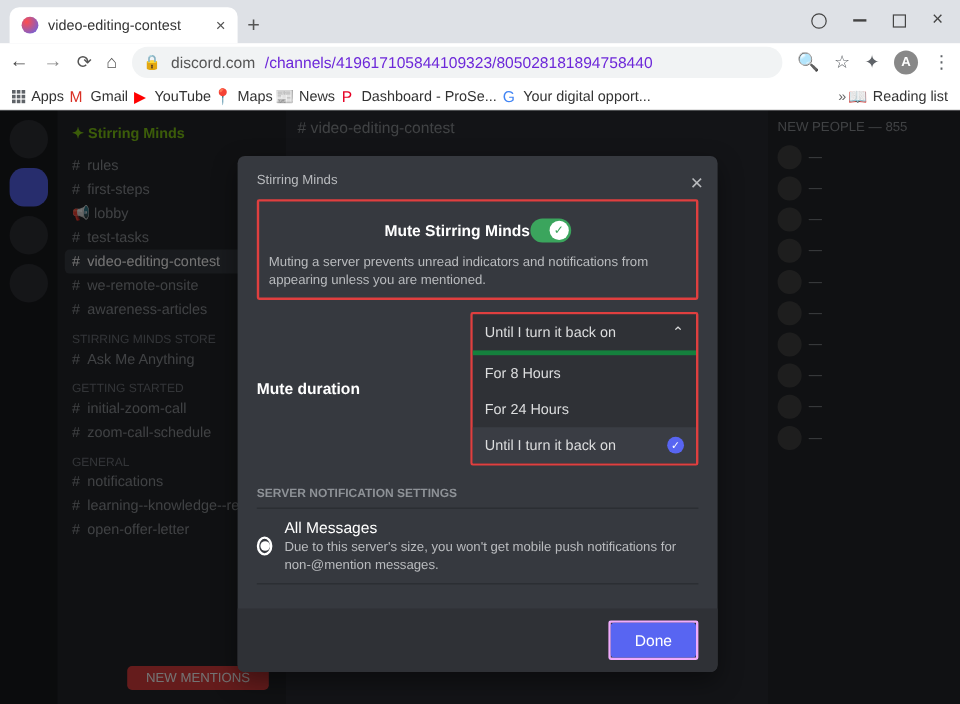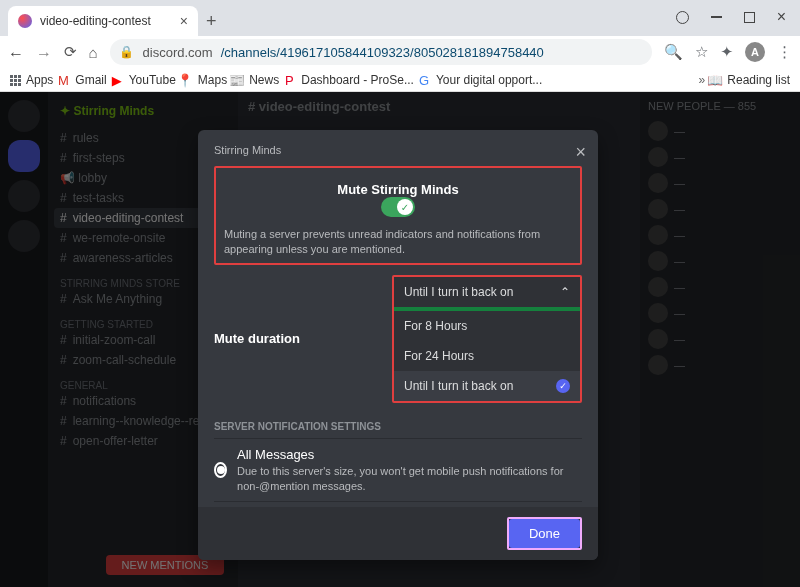--- a/index.html
+++ b/index.html
@@ -39,37 +39,37 @@
   .left-rail { position: absolute; left: 0; top: 0; width: 48px; height: 100%; background: #1a1b1e; display: flex; flex-direction: column; align-items: center; padding-top: 8px; gap: 8px; }
   .guild { width: 32px; height: 32px; border-radius: 50%; background: #2f3136; }
   .guild.sel { border-radius: 12px; background: #5865f2; }
   .channels { position: absolute; left: 48px; top: 0; width: 190px; height: 100%; background: #25272b; color: #8e9297; font-size: 12px; padding: 8px 6px; }
   .server-header { color:#84cc16; font-size:12px; font-weight:700; padding:4px 6px 10px;}
   .ch-row { display:flex; align-items:center; gap:6px; padding:3px 6px; border-radius:4px; }
   .ch-row.active { background:#393c43; color:#fff; }
   .ch-cat { margin-top:10px; font-size:10px; text-transform:uppercase; color:#72767d; padding:0 6px; }
   .new-mentions { position:absolute; bottom:12px; left:14px; right:14px; background:#e03f3f; color:#fff; text-align:center; font-size:11px; padding:4px 0; border-radius:4px;margin-left:44px; }
   .main-area { position:absolute; left:238px; top:0; right:160px; height:100%; background:#2c2e33; }
-  .main-header { height:28px; display:flex; align-items:center; padding:0 10px; color:#8e9297; font-size:13px;font-weight:bold; }
+  .main-header { height:28px; display:flex; align-items:center; padding:0 10px; color:#8e9297; font-size:13px; }
   .members { position:absolute; right:0; top:0; width:160px; height:100%; background:#25272b; padding:8px; color:#8e9297; font-size:11px; }
   .mem-row { display:flex; align-items:center; gap:6px; padding:3px 0; }
   .mem-av { width:20px; height:20px; border-radius:50%; background:#444; }
 
   
   .dim { position:absolute; inset:0; background:rgba(0,0,0,0.55); }
 
   
   .modal { position:absolute; left:198px; top:38px; width:400px; height:430px; background:#36393f; border-radius:6px; box-shadow:0 8px 20px rgba(0,0,0,0.4); color:#dcddde; display:flex; flex-direction:column; }
   .m-head { padding:12px 16px 8px; position:relative; }
   .m-title { color:#fff; font-size:16px; font-weight:700; }
   .m-sub { color:#b9bbbe; font-size:11px; margin-top:2px; }
   .m-close { position:absolute; right:12px; top:12px; color:#b9bbbe; font-size:18px; cursor:pointer; }
   .m-body { flex:1; overflow:auto; padding:0 16px; }
 
-  .setting-row { display:flex; align-items:center; justify-content:center; padding:8px 0;flex-direction:column; }
+  .setting-row { display:flex; align-items:center; justify-content:center; padding:8px 0; }
   .setting-row .label { color:#fff; font-size:13px; font-weight:600; }
   .setting-desc { color:#b9bbbe; font-size:11px; line-height:1.35; margin-top:2px; }
   .mute-block { border:2px solid #e03f3f; padding:6px 8px; border-radius:2px; margin-top:2px; }
 
   .toggle { width:34px; height:20px; border-radius:10px; position:relative; }
   .toggle.on { background:#3ba55d; }
   .knob { position:absolute; top:2px; width:16px; height:16px; background:#fff; border-radius:50%; display:flex; align-items:center; justify-content:center; font-size:10px; color:#3ba55d; }
   .toggle.on .knob { right:2px; }
 
   .duration-block { display:flex; align-items:center; justify-content:space-between; padding:10px 0 4px; }
@@ -112,21 +112,21 @@
     </div>
   </div>
   <div class="toolbar">
     <span class="chev back">←</span>
     <span class="chev">→</span>
     <span class="reload">⟳</span>
     <span class="home">⌂</span>
     <div class="omnibox">
       <span class="lock">🔒</span>
       <span>discord.com</span>
-        <span style="color:#0c4a6e">/channels/419617105844109323/805028181894758440</span>
+        <span style="color:#6d28d9">/channels/419617105844109323/805028181894758440</span>
     </div>
     <span class="tool-icon">🔍</span>
     <span class="tool-icon">☆</span>
     <span class="tool-icon">✦</span>
     <span class="avatar-circle">A</span>
     <span class="tool-icon">⋮</span>
   </div>
   <div class="bookmarks">
     <div class="bm">
         <span class="apps-icon">

